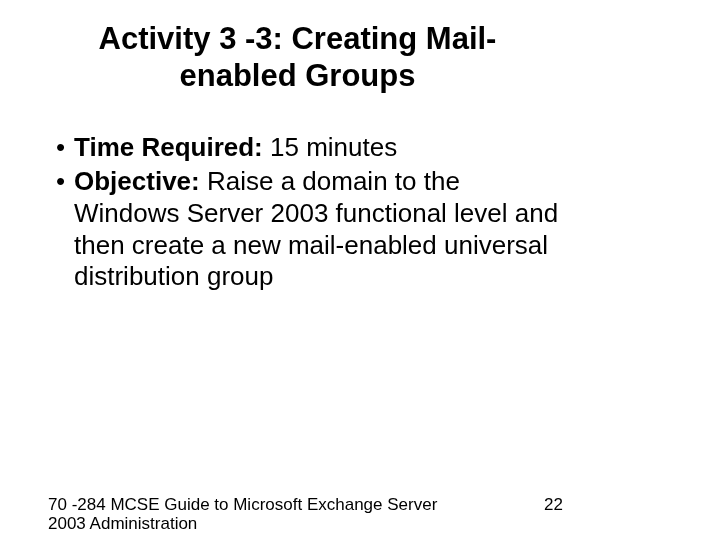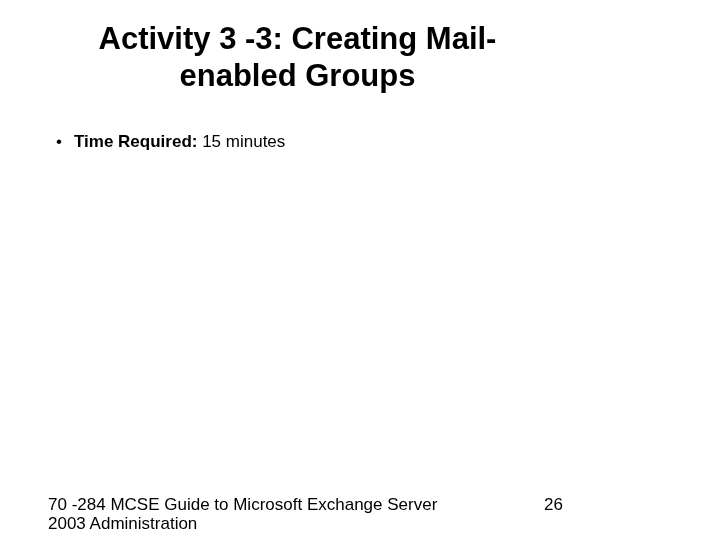--- a/index.html
+++ b/index.html
@@ -1,37 +1,40 @@
 <!DOCTYPE html>
 <html><head>
 <meta charset="utf-8">
 <style>
   * { margin: 0; padding: 0; box-sizing: border-box; }
   html, body { width: 720px; height: 540px; background: #fff; font-family: Arial, Helvetica, sans-serif; color: #000; }
   .slide { position: relative; width: 595px; height: 540px; padding: 20px 32px 16px 32px; }
   .title { font-size: 31px; text-align: center; margin: 0 40px 38px 40px; line-height: 1.2; }
-  .body { font-size: 17px; line-height: 1.22; }
+  .body { font-size: 26px; line-height: 1.22; }
   ul.bullets { list-style: none; padding-left: 24px; }
   ul.bullets > li { position: relative; padding-left: 18px; margin-bottom: 2px; }
   ul.bullets > li::before { content: "•"; position: absolute; left: 0; top: 0; }
   .label { font-weight: bold; }
   .footer { position: absolute; bottom: 6px; left: 32px; right: 32px; display: flex; justify-content: space-between; align-items: flex-start; font-size: 17px; margin-left: 16px; }
   .footer-left { max-width: 430px; line-height: 1.15; }
 </style>
 </head>
 <body>
 
 <div class="slide">
   <h1 class="title">Activity 3 -3: Creating Mail-enabled Groups</h1>
 
   <div class="body">
     <ul class="bullets">
       <li>
         <span class="label">Time Required:</span><span> 15 minutes</span>
       </li>
+      <li>
+        <span class="label">Objective:</span><span> Raise a domain to the Windows Server 2003 functional level and then create a new mail-enabled universal distribution group</span>
+      </li>
     </ul>
   </div>
 
   <div class="footer">
     <div class="footer-left">70 -284 MCSE Guide to Microsoft Exchange Server 2003 Administration</div>
-    <div>26</div>
+    <div>22</div>
   </div>
 </div>
 
 </body></html>

